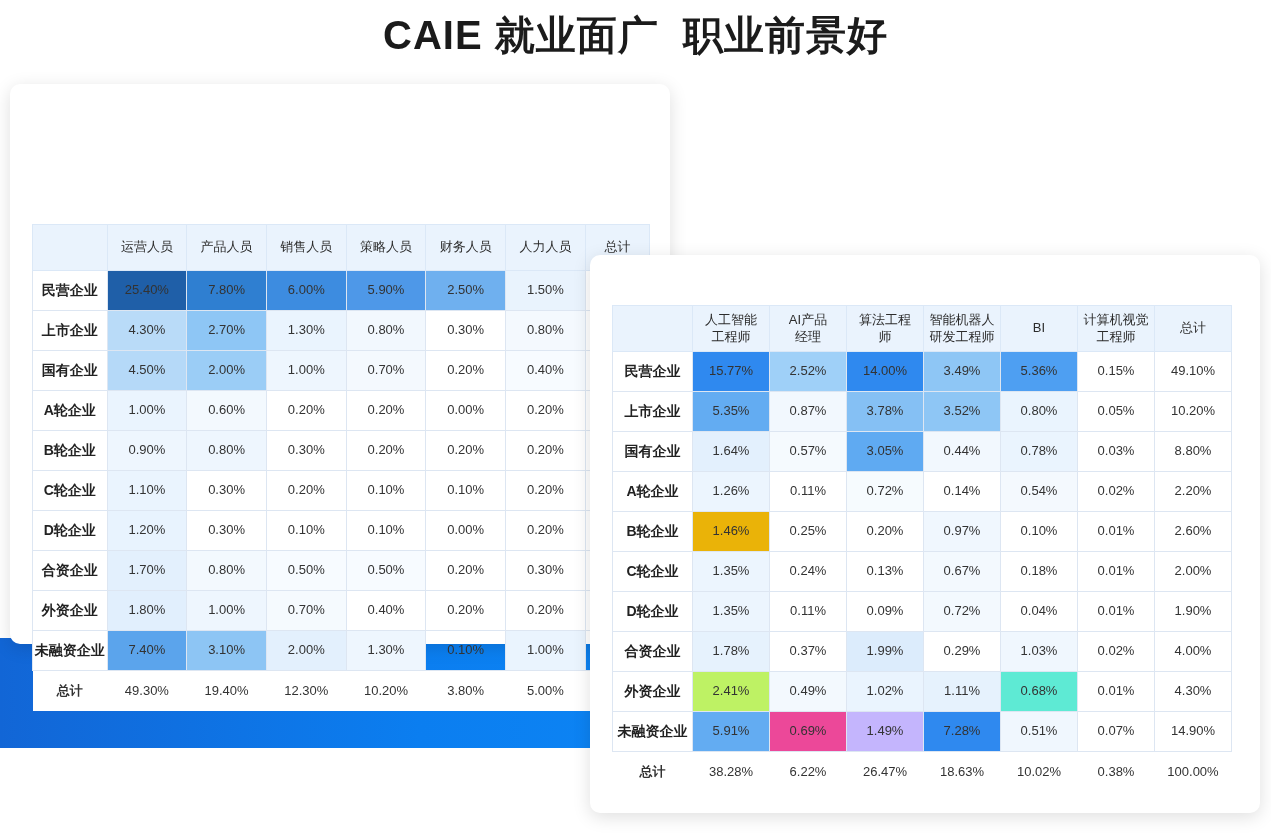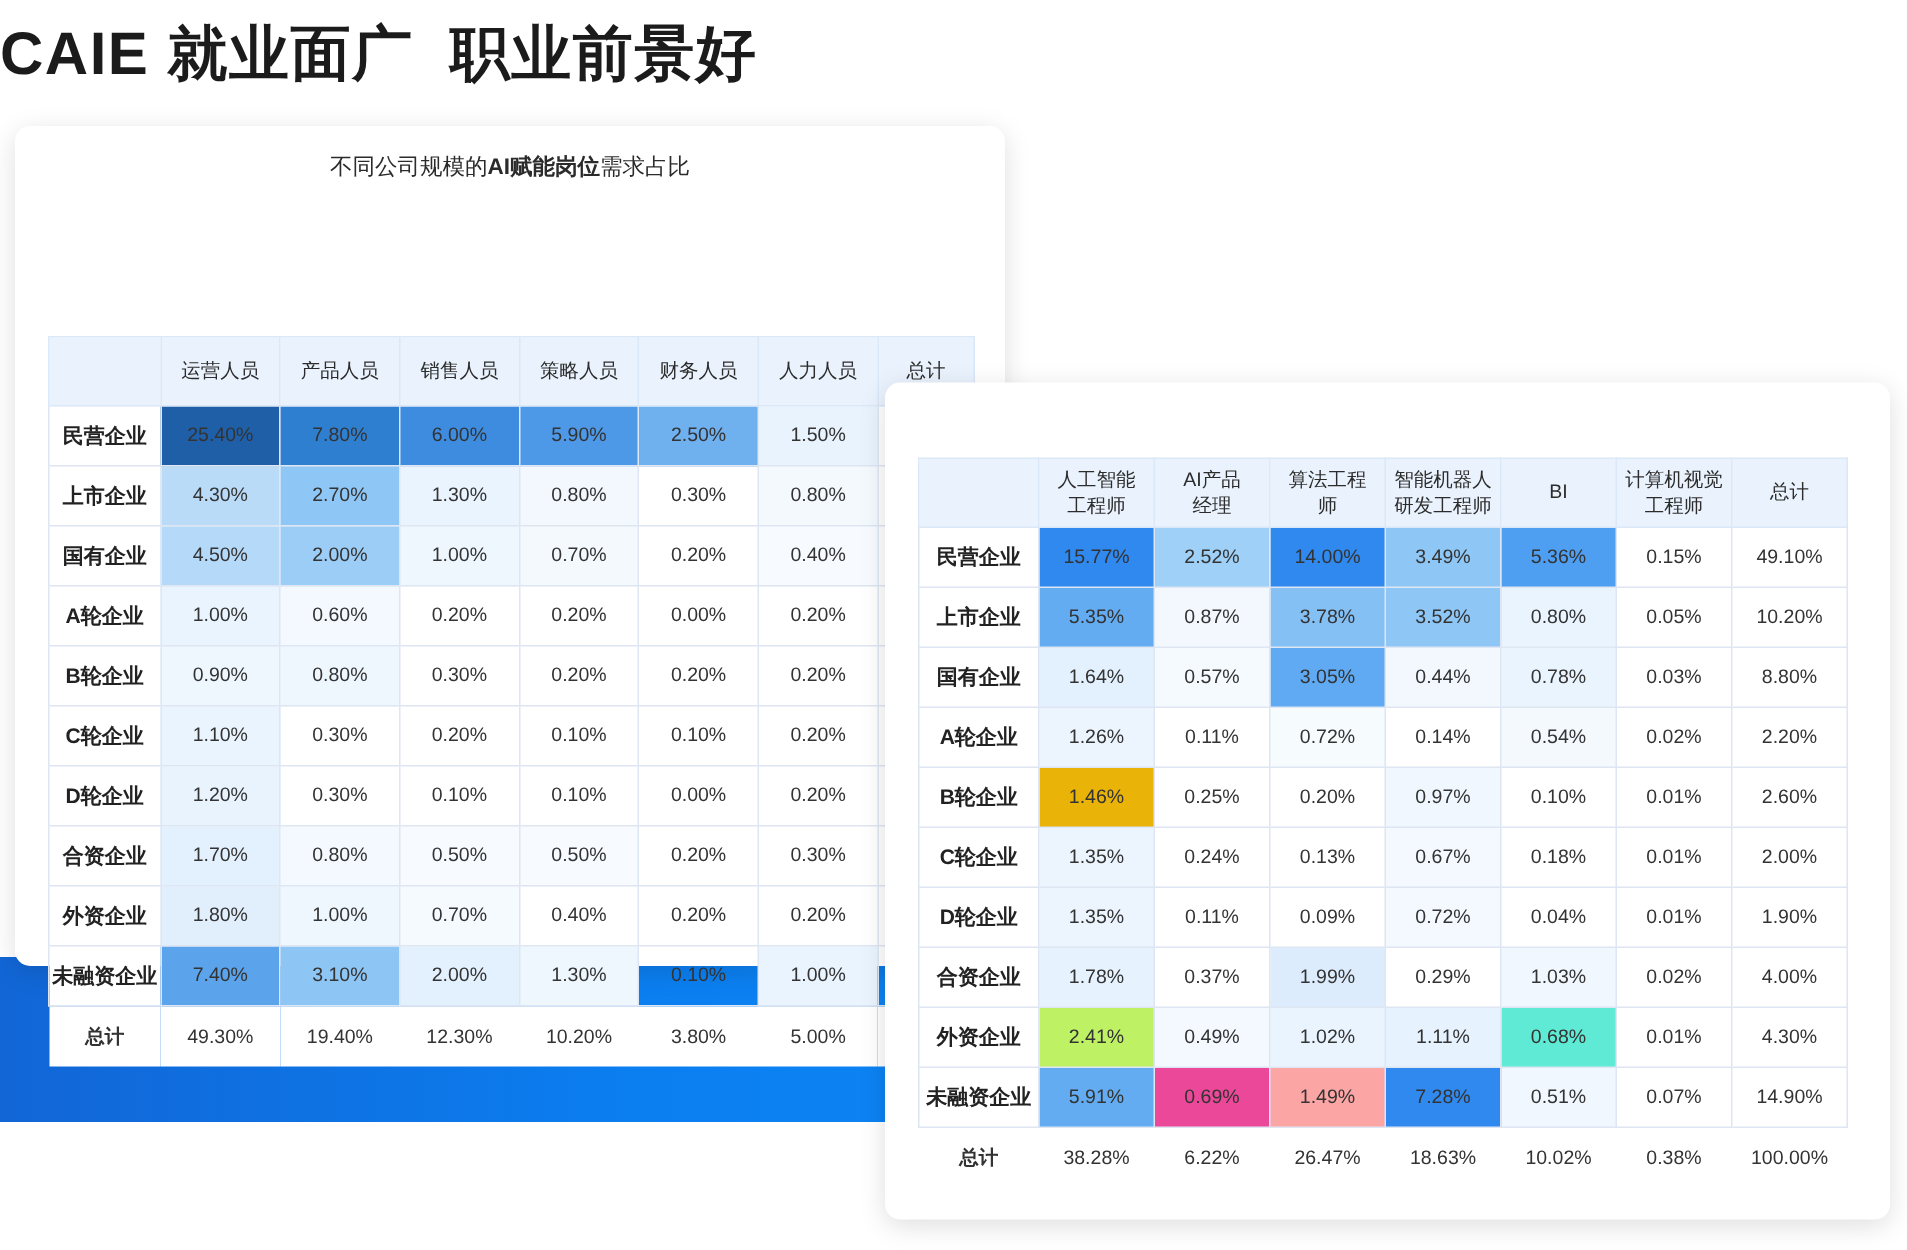--- a/index.html
+++ b/index.html
@@ -14,21 +14,21 @@
     font-family: "Liberation Sans", sans-serif;
     overflow: hidden;
   }
 
   
   #page-title {
     position: absolute;
     top: 8px;
     left: 0;
     width: 1271px;
-    text-align: left;
+    text-align: center;
     font-size: 40px;
     font-weight: bold;
     color: #1b1b1b;
     letter-spacing: 1px;
     white-space: pre;
   }
 
   
   #blue-band {
     position: absolute;
@@ -136,21 +136,20 @@
   #tbl-tech colgroup col.ct { width: 77px; }
 </style>
 </head>
 <body>
 
 <div id="page-title">CAIE 就业面广  职业前景好</div>
 
 <div id="blue-band"></div>
 
 <div class="card" id="card-enable">
-  <div class="card-title"><span>不同公司规模的</span><b>AI赋能岗位</b><span>需求占比</span></div>
 
   <table class="grid" id="tbl-enable">
     <colgroup>
       <col class="c0">
         <col class="cx">
         <col class="cx">
         <col class="cx">
         <col class="cx">
         <col class="cx">
         <col class="cx">
@@ -401,21 +400,21 @@
         <td style="background:#eaf4fe">1.02%</td>
         <td style="background:#e6f2fd">1.11%</td>
         <td style="background:#5eead4">0.68%</td>
         <td>0.01%</td>
         <td>4.30%</td>
       </tr>
       <tr>
         <td class="rowhead">未融资企业</td>
         <td class="cell-b" style="background:#63acf2">5.91%</td>
         <td style="background:#ec4899">0.69%</td>
-        <td style="background:#fca5a5">1.49%</td>
+        <td style="background:#c4b5fd">1.49%</td>
         <td class="cell-b" style="background:#2f89ef">7.28%</td>
         <td style="background:#f0f7fe">0.51%</td>
         <td>0.07%</td>
         <td>14.90%</td>
       </tr>
       <tr class="total-row">
         <td class="rowhead">总计</td>
         <td>38.28%</td>
         <td>6.22%</td>
         <td>26.47%</td>

